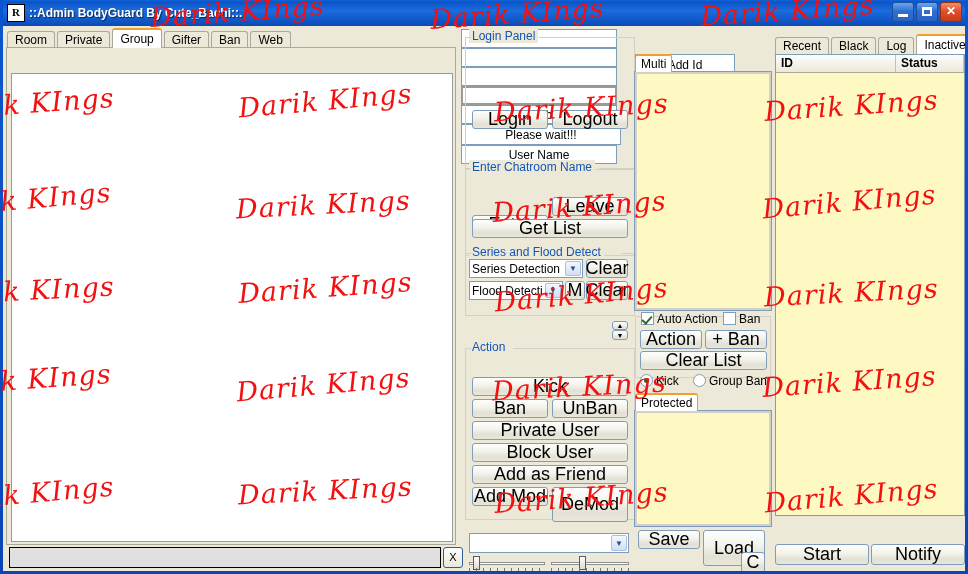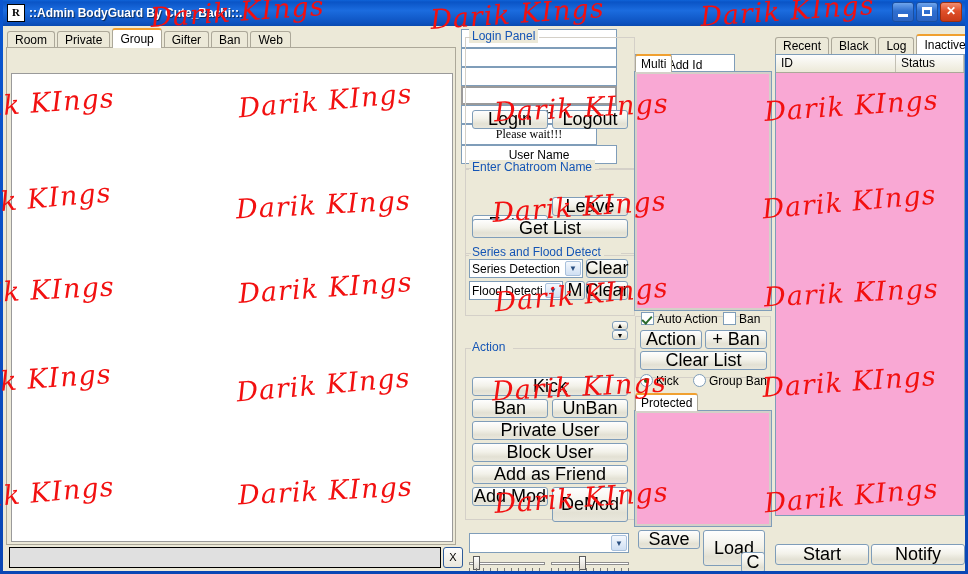--- a/index.html
+++ b/index.html
@@ -87,21 +87,21 @@
     border-radius:2px;box-sizing:border-box;display:flex;align-items:center;justify-content:center;
     font-size:8px;color:#2a4f80;}
 
   
   #midpanel{position:absolute;left:458px;top:3px;width:178px;height:540px;}
   
   #multipanel{position:absolute;left:632px;top:28px;width:138px;height:515px;}
   .ptab{position:absolute;height:18px;line-height:17px;padding:0 5px;font-size:12px;
     background:#fff;border:1px solid #aca899;border-bottom:none;border-top:2px solid #f0a030;
     border-radius:3px 3px 0 0;box-sizing:border-box;z-index:3;}
-  .listbox{background:#f9a8d4;border:1px solid #7f9db9;box-sizing:border-box;position:absolute;}
+  .listbox{background:#fef9c3;border:1px solid #7f9db9;box-sizing:border-box;position:absolute;font-weight:bold;}
 
   .chk{position:absolute;width:13px;height:13px;background:#fff;border:1px solid #7f9db9;
     box-sizing:border-box;}
   .chk.on:after{content:"";position:absolute;left:2px;top:1px;width:4px;height:8px;
     border:solid #2a6a2a;border-width:0 2px 2px 0;transform:rotate(42deg);}
   .rad{position:absolute;width:13px;height:13px;border-radius:50%;background:#fff;
     border:1px solid #7f9db9;box-sizing:border-box;}
   .rad.on:after{content:"";position:absolute;left:3px;top:3px;width:5px;height:5px;
     border-radius:50%;background:#1a6e1a;}
   .cklabel{position:absolute;font-size:12px;color:#000;}
@@ -199,21 +199,21 @@
         <span class="arrow">▼</span>
       </div>
       <div class="xpbtn" style="position:absolute;left:125px;top:230px;width:42px;height:19px;">Clear</div>
       <div class="combo" style="position:absolute;left:8px;top:252px;width:94px;height:19px;">
         <span>Flood Detecti</span>
         <span class="arrow">▼</span>
       </div>
       <div class="xpbtn" style="position:absolute;left:104px;top:252px;width:20px;height:19px;">M</div>
       <div class="xpbtn" style="position:absolute;left:125px;top:252px;width:42px;height:19px;">Clear</div>
 
-      <div class="xpfield" style="left:8px;top:291px;width:136px;height:21px;font-family:Liberation Serif, serif;">Please wait!!!</div>
+      <div class="xpfield" style="left:8px;top:291px;width:160px;height:21px;">Please wait!!!</div>
       <div style="position:absolute;left:151px;top:292px;width:16px;height:19px;">
         <div class="xpbtn" style="position:absolute;left:0;top:0;width:16px;height:9px;font-size:7px;">▲</div>
         <div class="xpbtn" style="position:absolute;left:0;top:9px;width:16px;height:10px;font-size:7px;">▼</div>
       </div>
 
       <div class="glabel" style="left:8px;top:311px;">Action</div>
       <div class="group" style="left:4px;top:319px;width:170px;height:172px;"></div>
       <div class="gline" style="left:4px;top:319px;width:6px;"></div>
       <div class="gline" style="left:52px;top:319px;width:122px;"></div>
       <div class="xpfield" style="left:11px;top:326px;width:156px;height:19px;">User Name</div>

